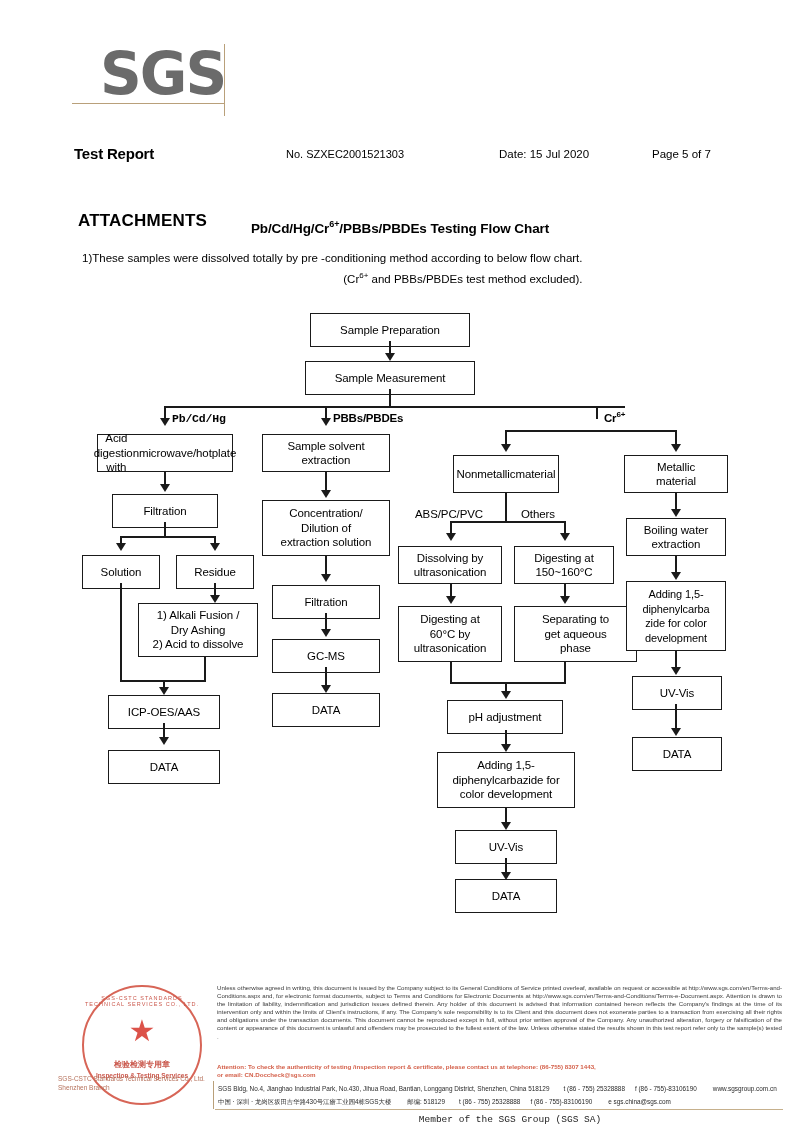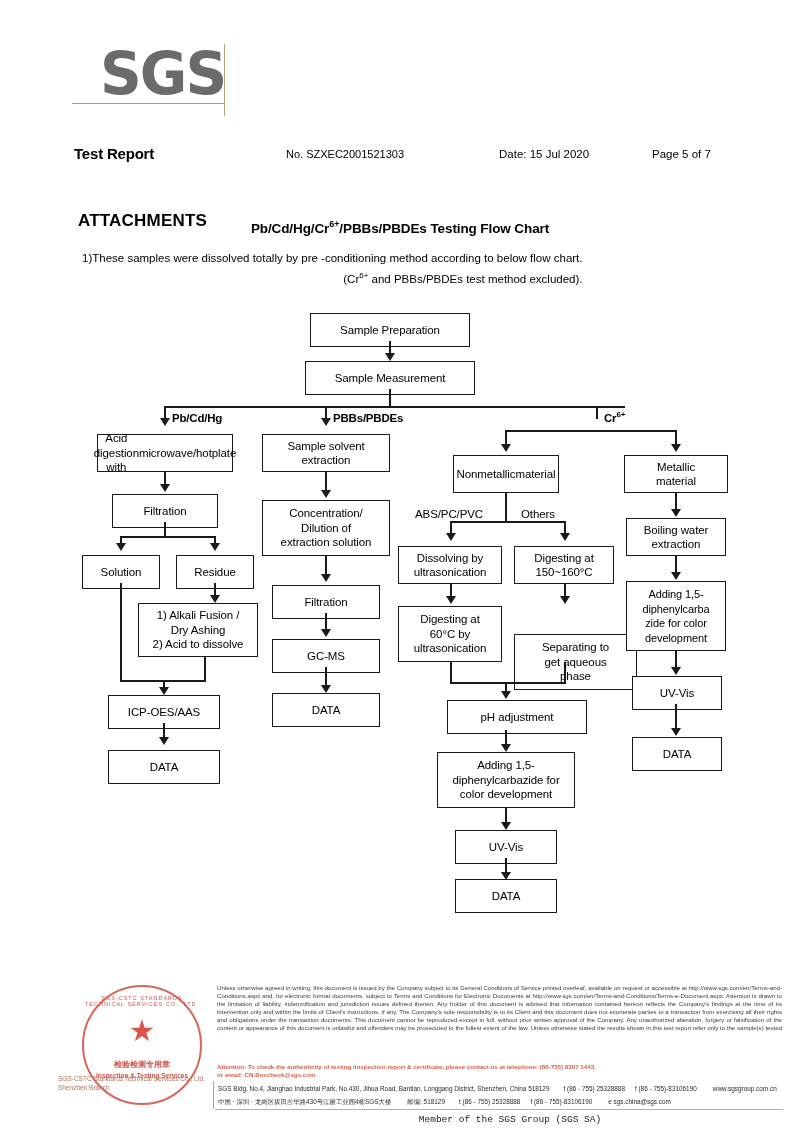--- a/index.html
+++ b/index.html
@@ -317,21 +317,21 @@
     <div class="line vline" style="left:389px; top:341px; height:16px;"></div>
     <div class="arrow" style="left:385px; top:353px;"></div>
 
     <div class="box" style="left:305px; top:361px; width:170px; height:28px;">Sample Measurement</div>
 
     <div class="line vline" style="left:389px; top:389px; height:19px;"></div>
     <div class="line hline" style="left:165px; top:406px; width:460px;"></div>
 
     <div class="line vline" style="left:164px; top:406px; height:16px;"></div>
     <div class="arrow" style="left:160px; top:418px;"></div>
-    <div class="blabel" style="left:172px; top:412px;">Pb/Cd/Hg</div>
+    <div class="blabel" style="left:172px; top:412px;font-family:Liberation Mono, monospace;">Pb/Cd/Hg</div>
 
     <div class="line vline" style="left:325px; top:406px; height:16px;"></div>
     <div class="arrow" style="left:321px; top:418px;"></div>
     <div class="blabel" style="left:333px; top:412px;">PBBs/PBDEs</div>
 
     <div class="line vline" style="left:596px; top:406px; height:13px;"></div>
     <div class="blabel" style="left:604px; top:410px;"><span>Cr</span><sup>6+</sup></div>
 
     <div class="box" style="left:97px; top:434px; width:136px; height:38px; flex-direction:row;">
       <span>Acid digestion with</span>
@@ -433,33 +433,33 @@
     <div class="line vline" style="left:450px; top:584px; height:16px;"></div>
     <div class="arrow" style="left:446px; top:596px;"></div>
     <div class="line vline" style="left:564px; top:584px; height:16px;"></div>
     <div class="arrow" style="left:560px; top:596px;"></div>
 
     <div class="box" style="left:398px; top:606px; width:104px; height:56px; flex-direction:column;">
       <span>Digesting at</span>
       <span>60°C by</span>
       <span>ultrasonication</span>
     </div>
-    <div class="box" style="left:514px; top:606px; width:123px; height:56px; flex-direction:column;margin-top:28px;">
+    <div class="box" style="left:514px; top:606px; width:123px; height:56px; flex-direction:column;">
       <span>Separating to</span>
       <span>get aqueous</span>
       <span>phase</span>
     </div>
 
     <div class="line vline" style="left:450px; top:662px; height:22px;"></div>
     <div class="line vline" style="left:564px; top:662px; height:22px;"></div>
     <div class="line hline" style="left:450px; top:682px; width:116px;"></div>
     <div class="line vline" style="left:505px; top:682px; height:12px;"></div>
     <div class="arrow" style="left:501px; top:691px;"></div>
 
-    <div class="box" style="left:447px; top:700px; width:140px; height:30px;">pH adjustment</div>
+    <div class="box" style="left:447px; top:700px; width:116px; height:30px;">pH adjustment</div>
     <div class="line vline" style="left:505px; top:730px; height:18px;"></div>
     <div class="arrow" style="left:501px; top:744px;"></div>
 
     <div class="box" style="left:437px; top:752px; width:138px; height:56px; flex-direction:column;">
       <span>Adding 1,5-</span>
       <span>diphenylcarbazide for</span>
       <span>color development</span>
     </div>
     <div class="line vline" style="left:505px; top:808px; height:18px;"></div>
     <div class="arrow" style="left:501px; top:822px;"></div>

